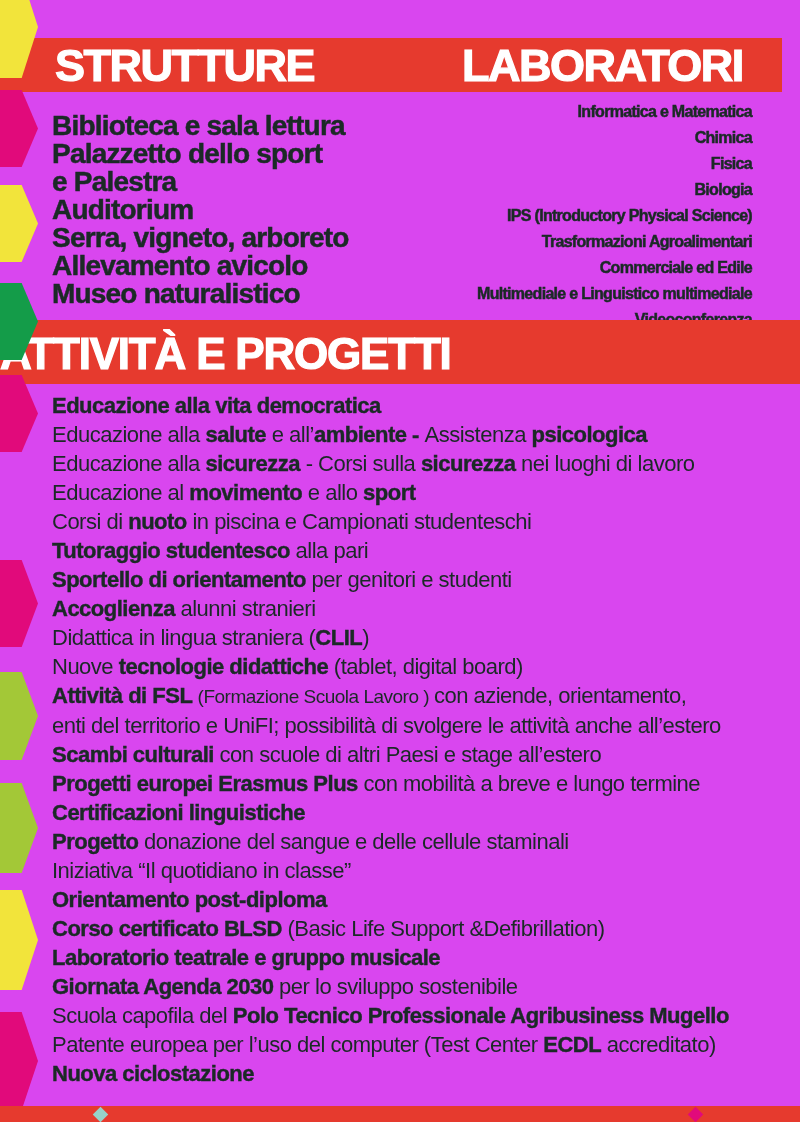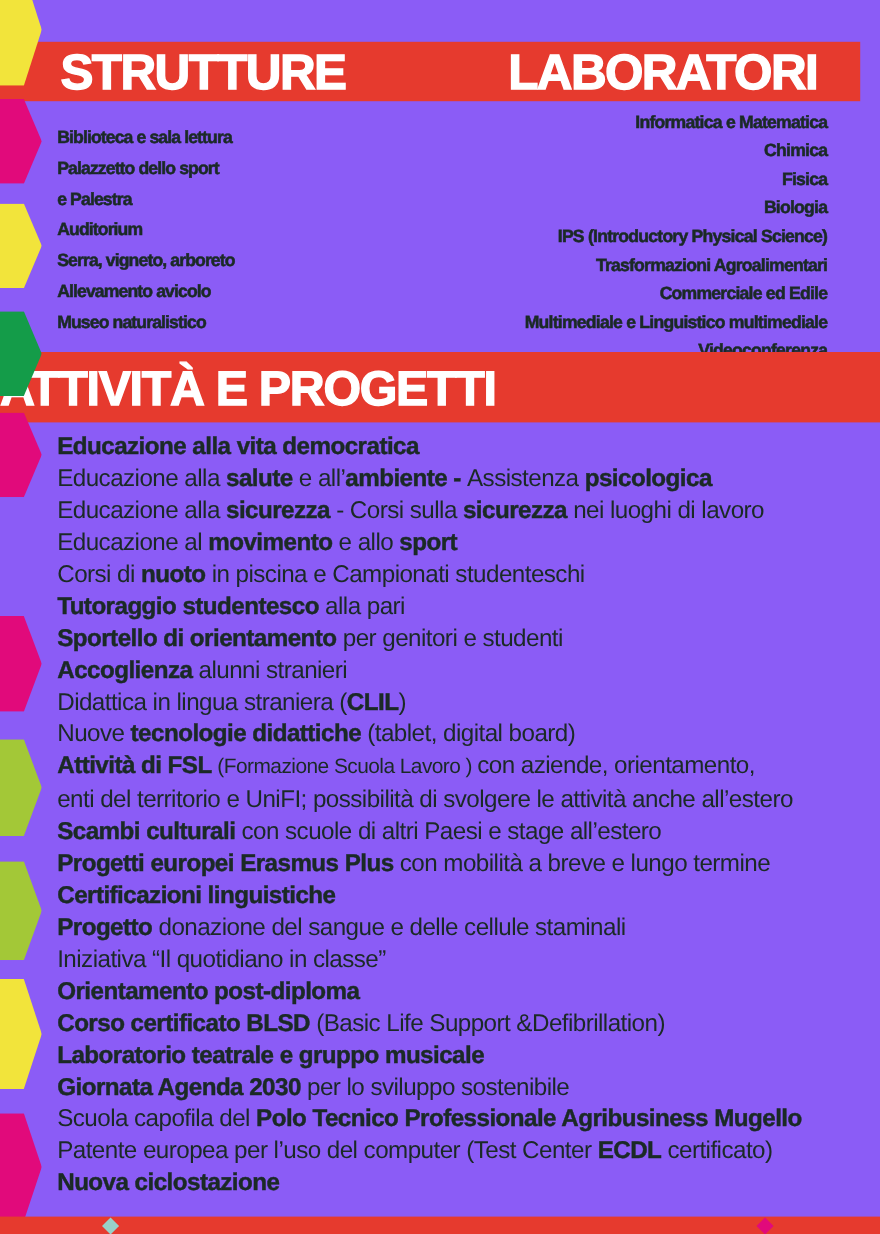--- a/index.html
+++ b/index.html
@@ -10,39 +10,39 @@
   .abs { position:absolute; }
   .top-bar { left:0; top:38px; width:782px; height:54px; }
   .hdr-title {
     top:41px; height:50px; line-height:50px; color:#ffffff;
     font-weight:bold; font-size:45px; letter-spacing:-1.5px;
     -webkit-text-stroke:1.2px #ffffff;
   }
   #strutture-title { left:55px; }
   #laboratori-title { left:462px; }
   .col-list { font-weight:bold; -webkit-text-stroke:0.5px currentColor; }
-  #strutture-list { left:52px; top:112px; font-size:16px; line-height:28px; letter-spacing:-0.8px; }
+  #strutture-list { left:52px; top:112px; font-size:28px; line-height:28px; letter-spacing:-0.8px; }
   #laboratori-list { right:48px; top:99px; text-align:right; font-size:16px; line-height:26px; letter-spacing:-0.7px; }
   .banner { left:0; top:320px; width:800px; height:64px; text-align:center; }
   .banner-title {
     width:100%; top:326px; height:56px; line-height:56px; text-align:left; color:#ffffff;
     font-weight:bold; font-size:44px; letter-spacing:-1.2px; -webkit-text-stroke:1.2px #ffffff;
   }
   #activities-list { left:52px; top:391px; width:748px; font-size:22px; line-height:29px;
     letter-spacing:-0.5px; white-space:nowrap; overflow:hidden; }
   .seg-b { font-weight:bold;margin-top:24px; -webkit-text-stroke:0.4px currentColor; }
   .seg-sm { font-size:19px; }
   .chevron { left:0; width:38px; clip-path:polygon(0 0,57% 0,100% 50%,57% 100%,0 100%); }
   .footer-bar { left:0; bottom:0; width:800px; height:16px; }
   .diamond { width:11px; height:11px; transform:rotate(45deg); bottom:2px; }
 </style>
 </head>
 <body>
 
-<div class="page" id="page" style="background: #8b5cf6; color: rgb(27, 42, 38);">
+<div class="page" id="page" style="background: #d946ef; color: rgb(27, 42, 38);">
 
   <div class="abs top-bar" id="top-bar" style="background: rgb(230, 58, 46);"></div>
   <div class="abs hdr-title" id="strutture-title">STRUTTURE</div>
   <div class="abs hdr-title" id="laboratori-title">LABORATORI</div>
 
   <div class="abs col-list" id="strutture-list">
       <div>Biblioteca e sala lettura</div>
       <div>Palazzetto dello sport</div>
       <div>e Palestra</div>
       <div>Auditorium</div>
@@ -81,21 +81,21 @@
       <div><span class="seg-b">Scambi culturali</span><span class="seg-r"> con scuole di altri Paesi e stage all’estero</span></div>
       <div><span class="seg-b">Progetti europei Erasmus Plus</span><span class="seg-r"> con mobilità a breve e lungo termine</span></div>
       <div><span class="seg-b">Certificazioni linguistiche</span></div>
       <div><span class="seg-b">Progetto</span><span class="seg-r"> donazione del sangue e delle cellule staminali</span></div>
       <div><span class="seg-r">Iniziativa “Il quotidiano in classe”</span></div>
       <div><span class="seg-b">Orientamento post-diploma</span></div>
       <div><span class="seg-b">Corso certificato BLSD</span><span class="seg-r"> (Basic Life Support &amp;Defibrillation)</span></div>
       <div><span class="seg-b">Laboratorio teatrale e gruppo musicale</span></div>
       <div><span class="seg-b">Giornata Agenda 2030</span><span class="seg-r"> per lo sviluppo sostenibile</span></div>
       <div><span class="seg-r">Scuola capofila del </span><span class="seg-b">Polo Tecnico Professionale Agribusiness Mugello</span></div>
-      <div><span class="seg-r">Patente europea per l’uso del computer (Test Center </span><span class="seg-b">ECDL</span><span class="seg-r"> certificato)</span></div>
+      <div><span class="seg-r">Patente europea per l’uso del computer (Test Center </span><span class="seg-b">ECDL</span><span class="seg-r"> accreditato)</span></div>
       <div><span class="seg-b">Nuova ciclostazione</span></div>
     </div>
 
   <div class="abs" id="chevrons">
       <div class="abs chevron" style="top: -24px; height: 102px; background: rgb(242, 228, 59);"></div>
       <div class="abs chevron" style="top: 90px; height: 77px; background: rgb(225, 10, 123);"></div>
       <div class="abs chevron" style="top: 185px; height: 77px; background: rgb(242, 228, 59);"></div>
       <div class="abs chevron" style="top: 283px; height: 77px; background: rgb(20, 156, 73);"></div>
       <div class="abs chevron" style="top: 375px; height: 77px; background: rgb(225, 10, 123);"></div>
       <div class="abs chevron" style="top: 560px; height: 87px; background: rgb(225, 10, 123);"></div>

